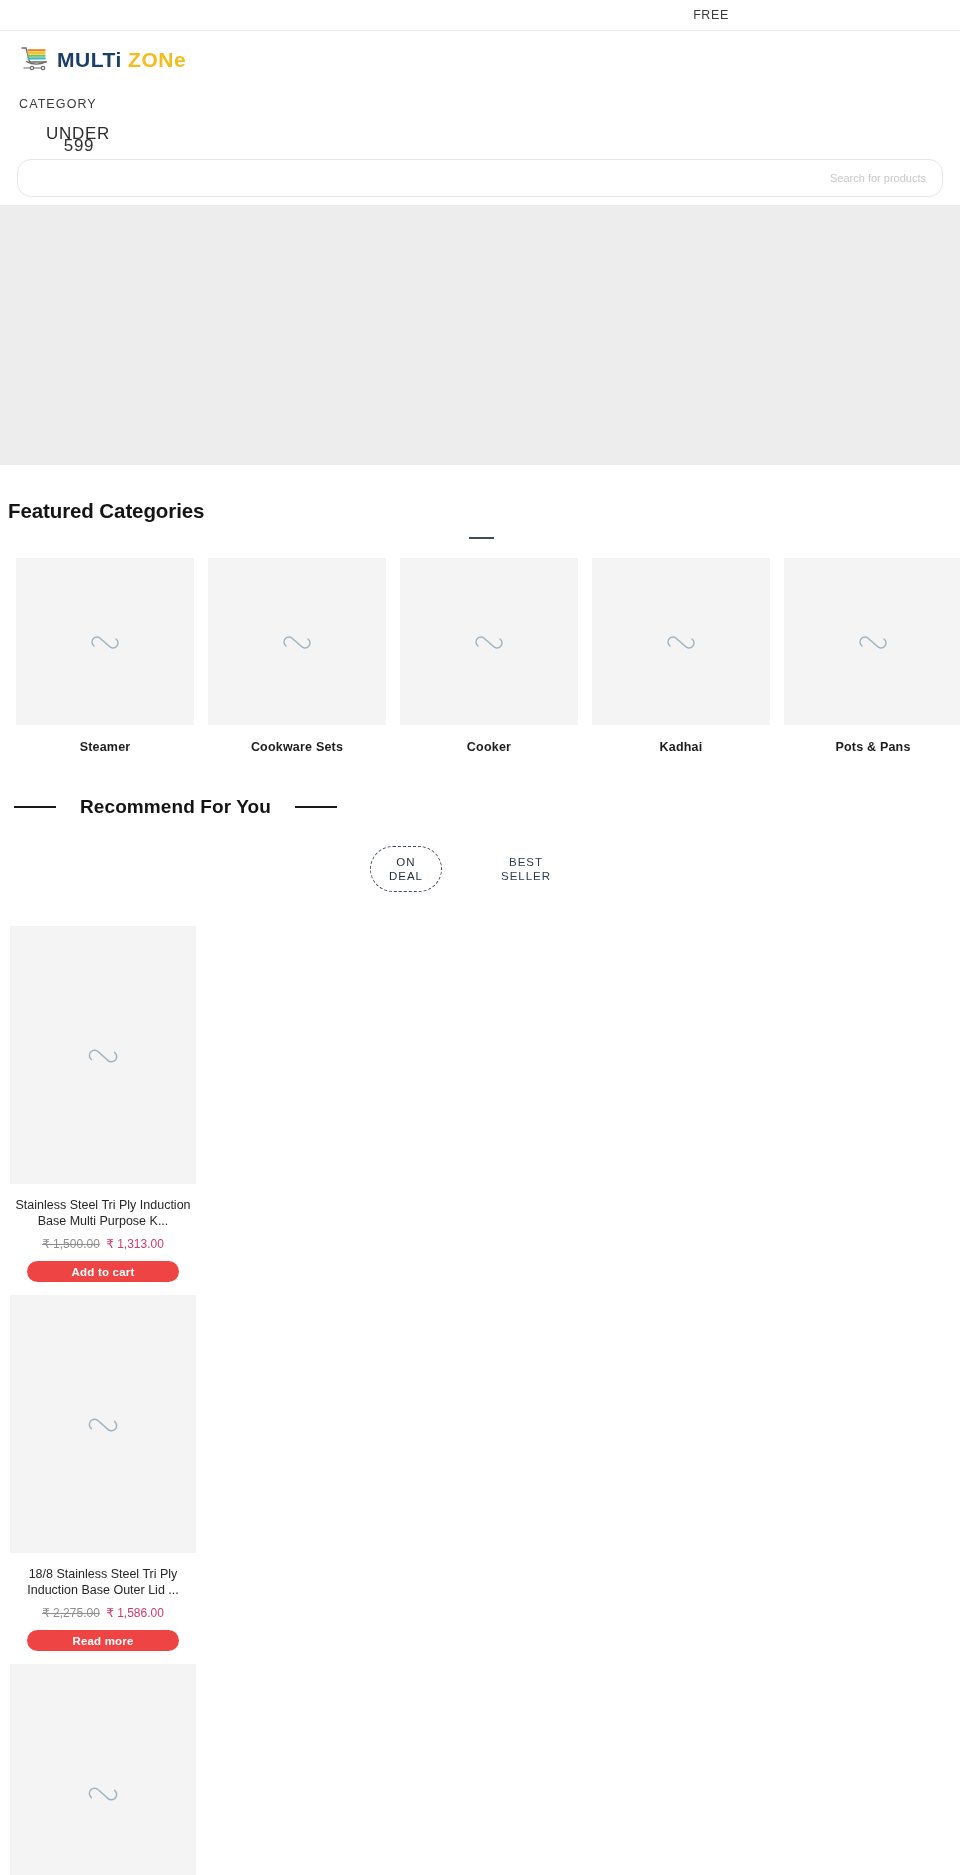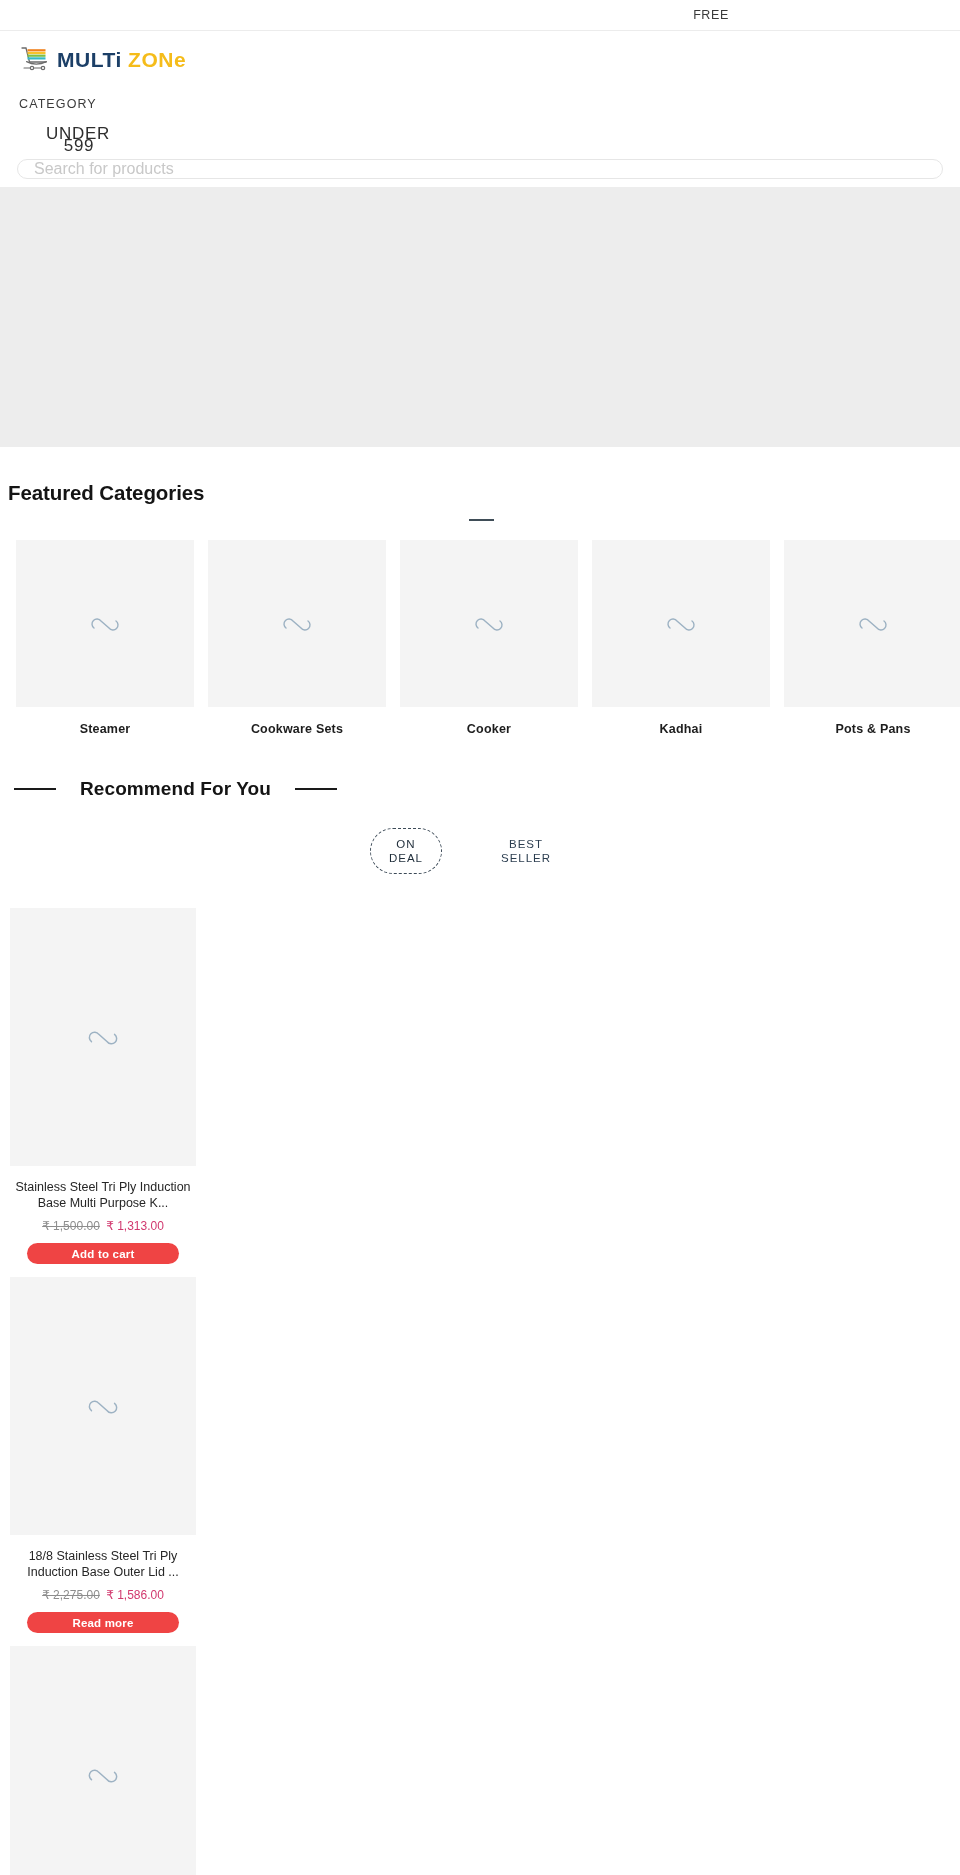--- a/index.html
+++ b/index.html
@@ -88,29 +88,30 @@
     color: #2e2e2e;
     text-align: center;
     width: 56px;
   }
   .promo-badge .num { display: block; padding-left: 10px; }
 
   
   .search-wrap { padding: 0 17px 8px 17px; }
   .search-input {
     width: 100%;
-    height: 20px;
+    height: 38px;
     border: 1px solid #e6e6e6;
     border-radius: 14px;
     padding: 0 16px;
-    font-size: 16px;
+    font-size: 11px;
     font-family: inherit;
     color: #444;
     background: #fff;
     outline: none;
+    text-align: right;
   }
   .search-input::placeholder { color: #c8c8c8; }
 
   
   .hero {
     width: 100%;
     height: 260px;
     background: #ededed;
   }
 

